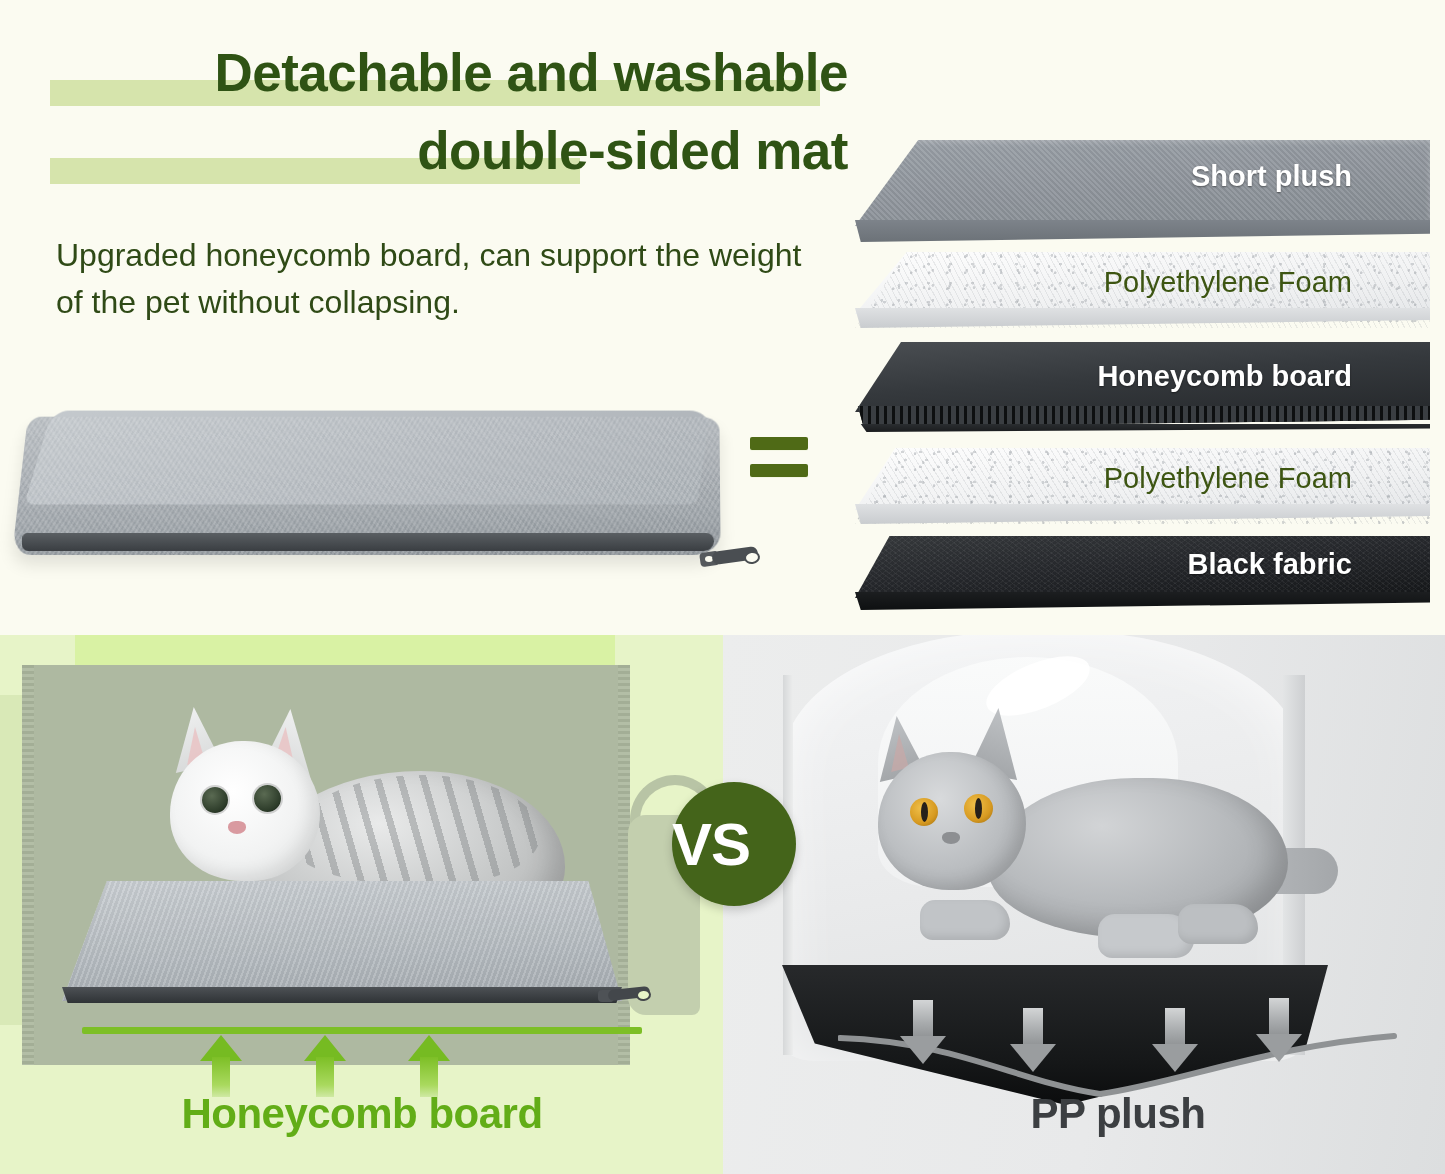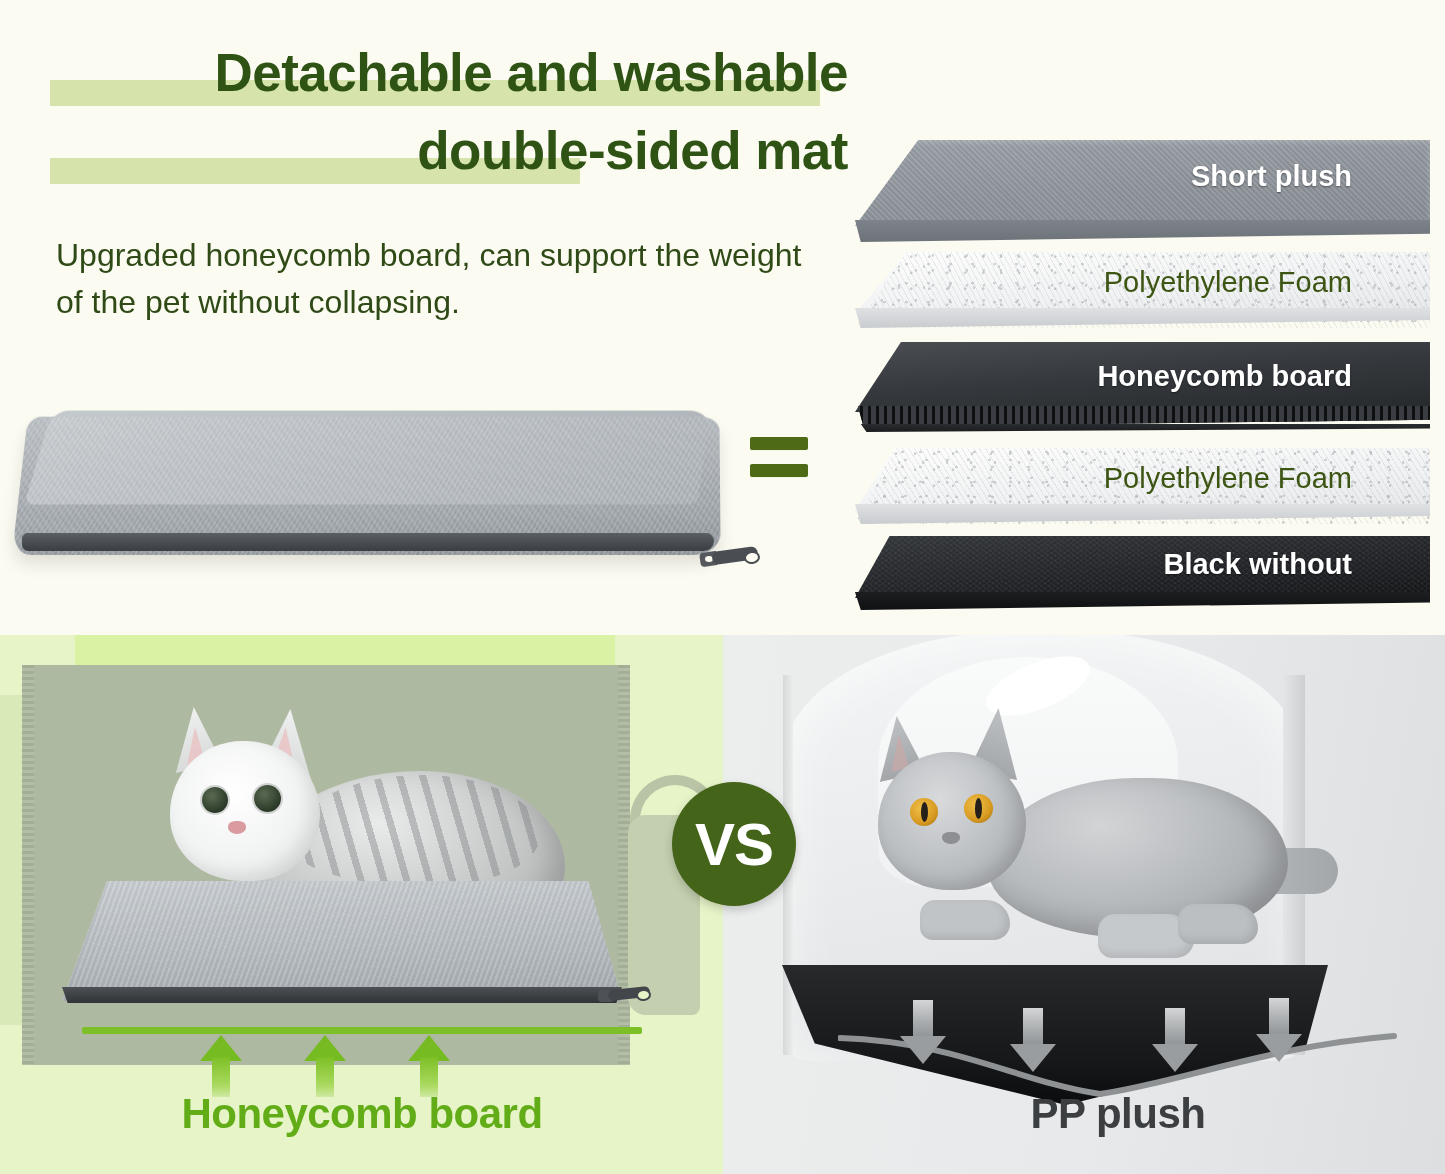--- a/index.html
+++ b/index.html
@@ -305,21 +305,21 @@
     background:linear-gradient(90deg,#b9bcbf,#a4a7aa);border-radius:40px;}
   .c2-pawA{position:absolute;left:52px;top:182px;width:90px;height:40px;
     background:#c1c4c7;border-radius:24px 38px 26px 20px;box-shadow:inset -4px -4px 8px rgba(0,0,0,.1);}
   .c2-pawB{position:absolute;left:230px;top:196px;width:96px;height:44px;
     background:#c6c9cc;border-radius:26px 40px 28px 22px;box-shadow:inset -4px -4px 8px rgba(0,0,0,.1);}
   .c2-pawC{position:absolute;left:310px;top:186px;width:80px;height:40px;
     background:#bcbfc2;border-radius:24px 36px 24px 20px;box-shadow:inset -4px -4px 8px rgba(0,0,0,.1);}
 
   
   .vs{position:absolute;left:672px;top:782px;width:124px;height:124px;border-radius:50%;
-    background:#44641a;display:flex;align-items:center;justify-content:center;z-index:20;
+    background:#44641a;display:flex;align-items:center;z-index:20;
     box-shadow:0 4px 10px rgba(0,0,0,.18);}
   .vs span{color:#ffffff;font-size:60px;font-weight:bold;letter-spacing:-1px;}
 </style>
 </head>
 <body>
 
 <div class="page">
 
   <div class="top-section">
 
@@ -382,21 +382,21 @@
         <div class="face"></div>
         <div class="tex"></div>
         <div class="side"></div>
         <div class="lab lab-green">Polyethylene Foam</div>
       </div>
 
       <div class="layer L5">
         <div class="face"></div>
         <div class="tex"></div>
         <div class="side"></div>
-        <div class="lab lab-white">Black without</div>
+        <div class="lab lab-white">Black fabric</div>
       </div>
 
     </div>
   </div>
 
   <div class="bottom">
 
     <div class="panelL">
       <div class="carrier-sideL"></div>
       <div class="carrier-top"></div>

